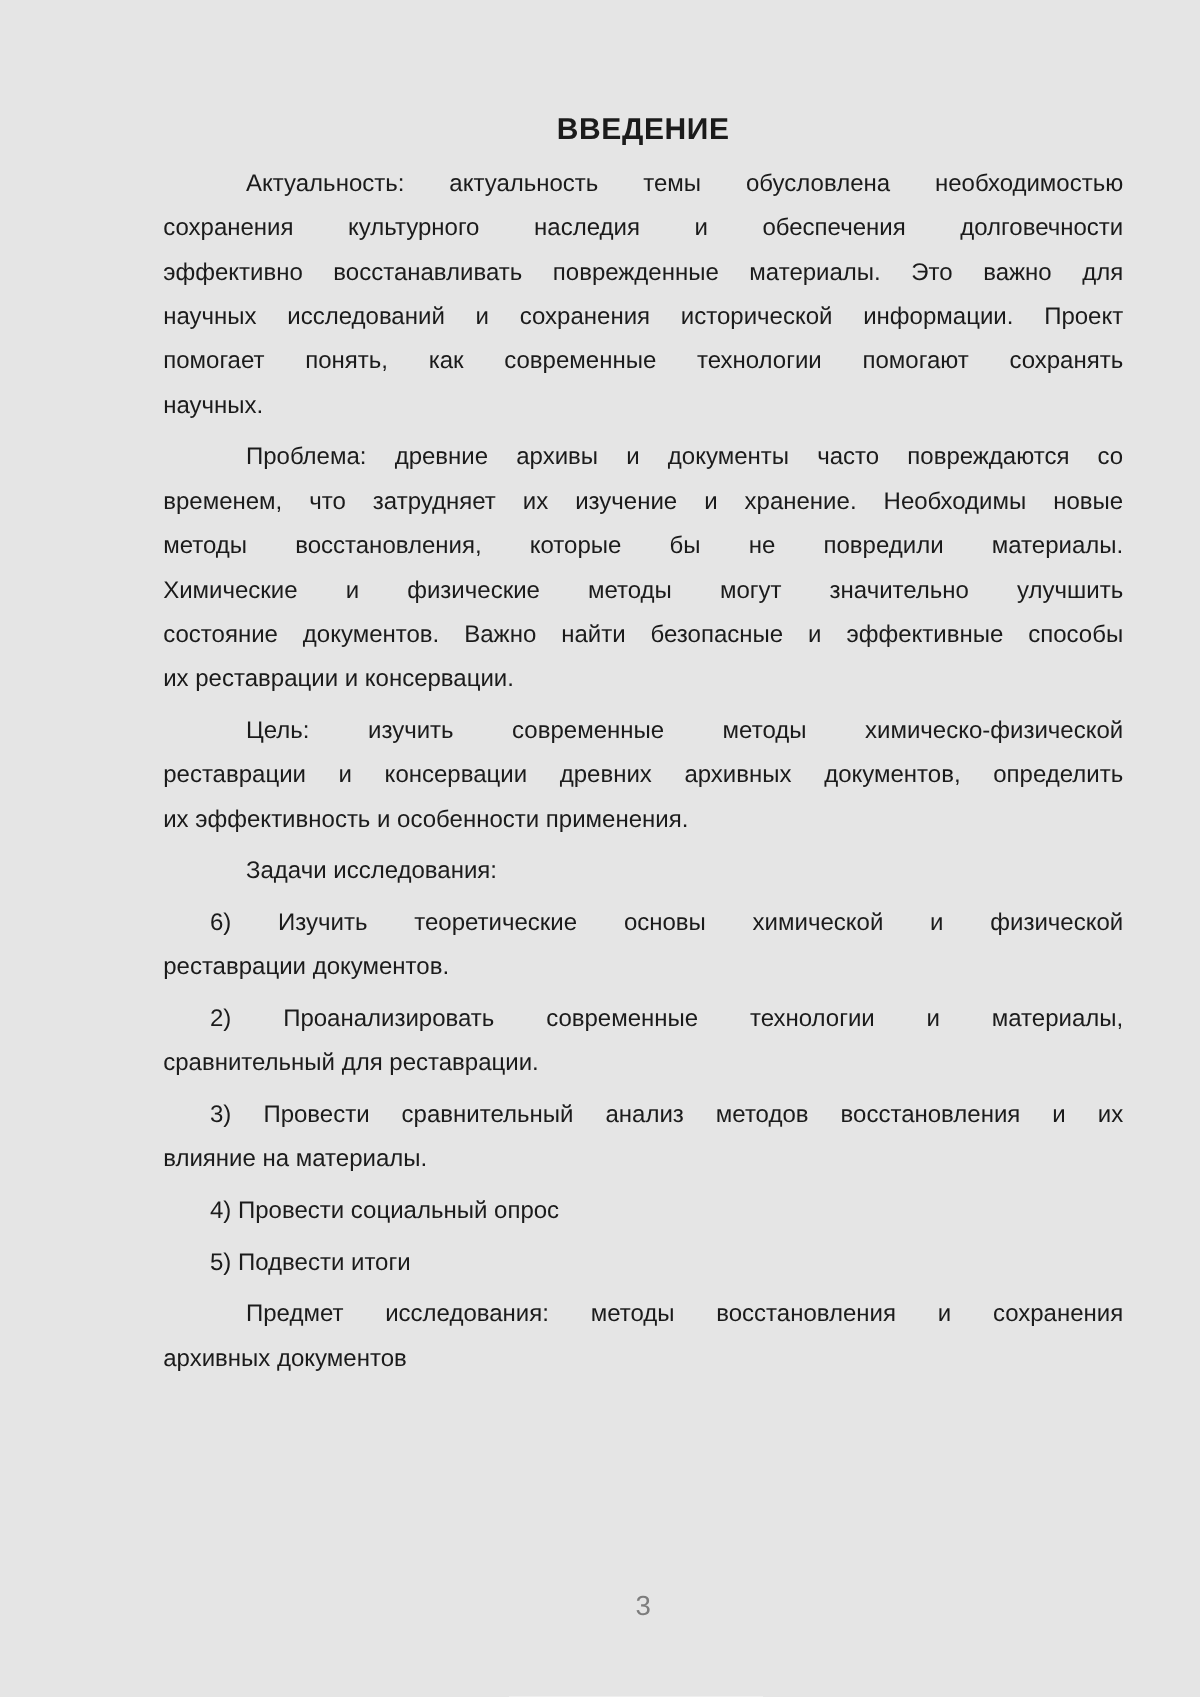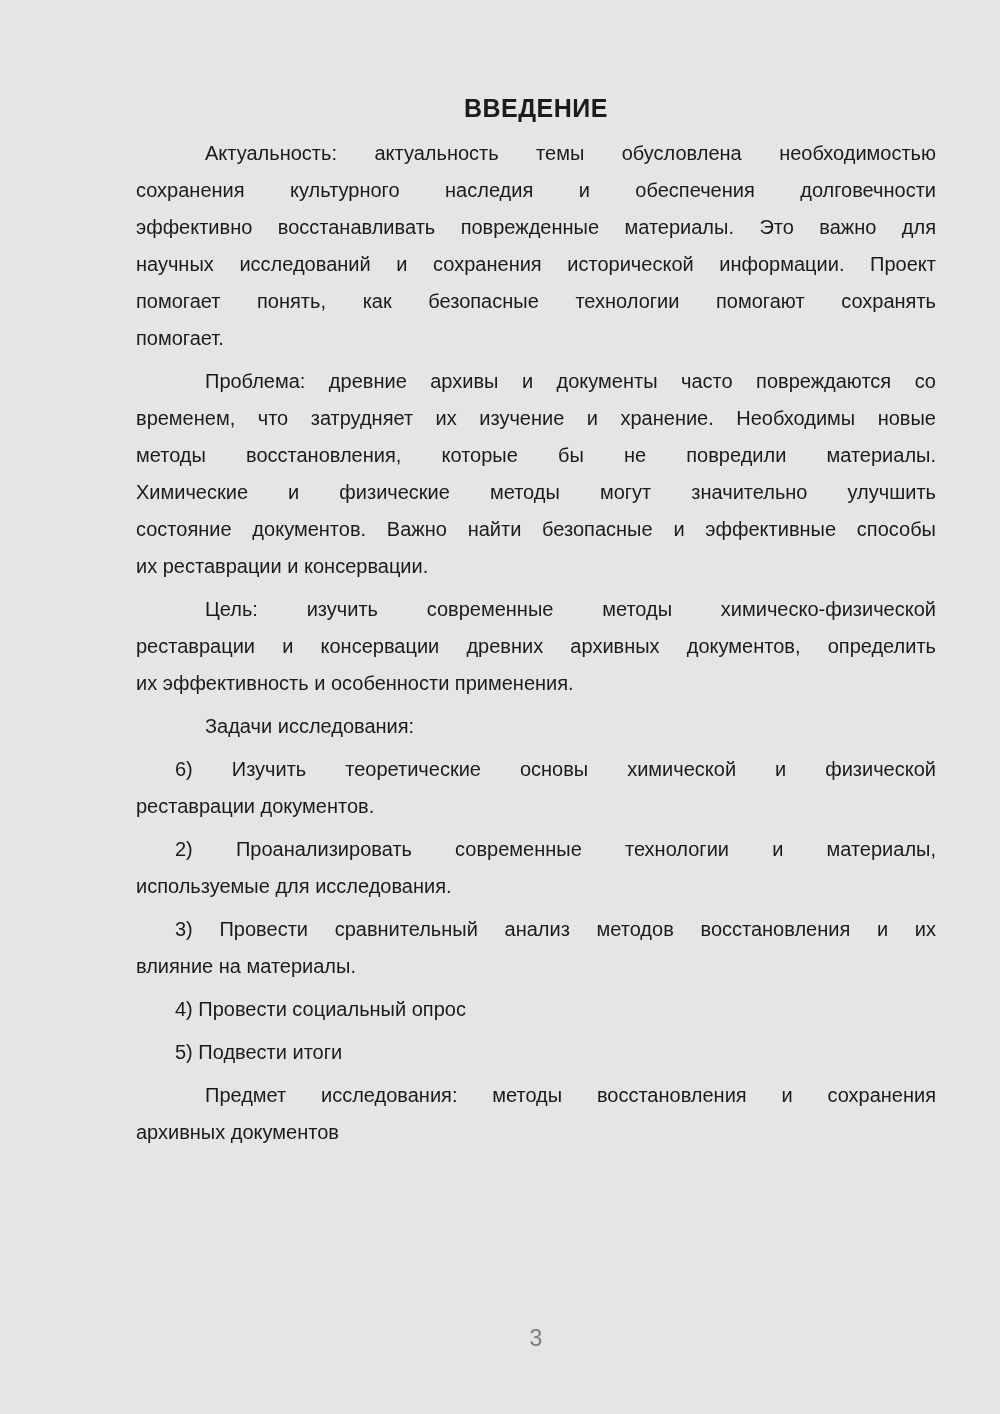--- a/index.html
+++ b/index.html
@@ -67,22 +67,22 @@
 <div class="page">
   <div class="content">
 
     <div class="doc-title">ВВЕДЕНИЕ</div>
 
     <div class="block">
       <div class="ln j ip">Актуальность: актуальность темы обусловлена необходимостью</div>
       <div class="ln j">сохранения культурного наследия и обеспечения долговечности</div>
       <div class="ln j">эффективно восстанавливать поврежденные материалы. Это важно для</div>
       <div class="ln j">научных исследований и сохранения исторической информации. Проект</div>
-      <div class="ln j">помогает понять, как безопасные технологии помогают сохранять</div>
-      <div class="ln last">помогает.</div>
+      <div class="ln j">помогает понять, как современные технологии помогают сохранять</div>
+      <div class="ln last">научных.</div>
     </div>
 
     <div class="block">
       <div class="ln j ip">Проблема: древние архивы и документы часто повреждаются со</div>
       <div class="ln j">временем, что затрудняет их изучение и хранение. Необходимы новые</div>
       <div class="ln j">методы восстановления, которые бы не повредили материалы.</div>
       <div class="ln j">Химические и физические методы могут значительно улучшить</div>
       <div class="ln j">состояние документов. Важно найти безопасные и эффективные способы</div>
       <div class="ln last">их реставрации и консервации.</div>
     </div>
@@ -97,21 +97,21 @@
       <div class="ln last ip">Задачи исследования:</div>
     </div>
 
     <div class="block">
       <div class="ln j il">6) Изучить теоретические основы химической и физической</div>
       <div class="ln last">реставрации документов.</div>
     </div>
 
     <div class="block">
       <div class="ln j il">2) Проанализировать современные технологии и материалы,</div>
-      <div class="ln last">используемые для исследования.</div>
+      <div class="ln last">сравнительный для реставрации.</div>
     </div>
 
     <div class="block">
       <div class="ln j il">3) Провести сравнительный анализ методов восстановления и их</div>
       <div class="ln last">влияние на материалы.</div>
     </div>
 
     <div class="block">
       <div class="ln last il">4) Провести социальный опрос</div>
     </div>

